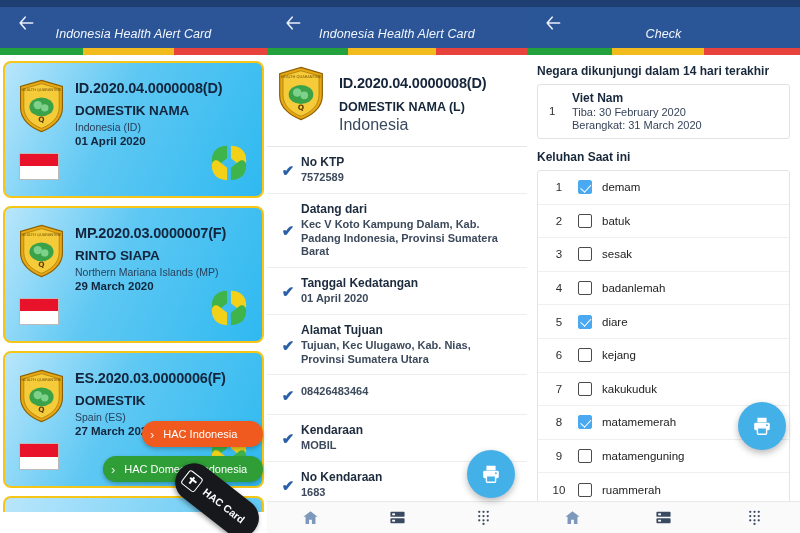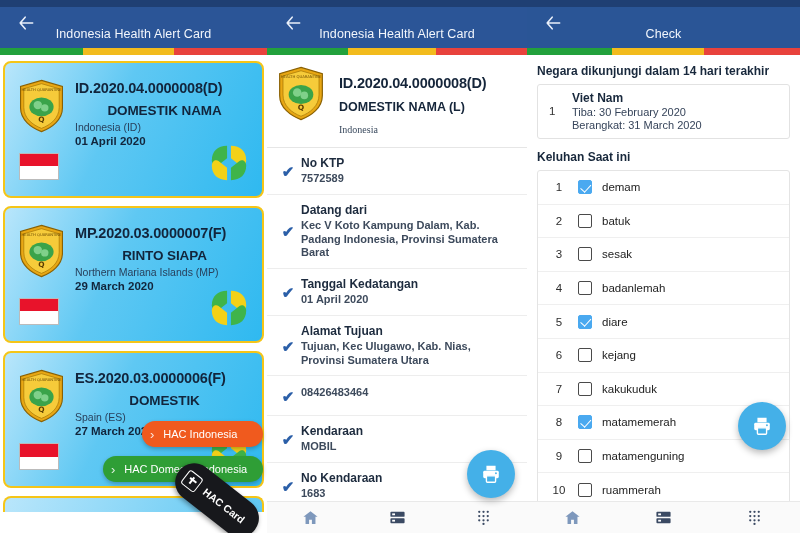--- a/index.html
+++ b/index.html
@@ -48,20 +48,21 @@
     display: flex; align-items: center; justify-content: center;
     color: #eaf0fa;
     font-size: 21px;
     line-height: 1;
   }
   .appbar-title {
     color: #f2f6fc;
     font-size: 12.5px;
     letter-spacing: .1px;
     padding-top: 13px;
+    font-style: italic;
   }
   .panel-3 .appbar-title { font-size: 12.5px; }
 
   .tricolor {
     height: 7px;
     display: flex;
     width: 100%;
   }
   .tricolor span { display: block; height: 100%; }
   .tc-green  { flex: 0 0 31%; }
@@ -108,21 +109,20 @@
     color: #12253c;
     letter-spacing: -.2px;
     white-space: nowrap;
   }
   .card-name {
     margin-top: 7px;
     font-size: 13.5px;
     font-weight: bold;
     color: #12253c;
     letter-spacing: -.1px;
-    text-align: center;
   }
   .card-country {
     margin-top: 3px;
     font-size: 10.5px;
     color: #28405c;
   }
   .card-date {
     margin-top: 2px;
     font-size: 11.5px;
     font-weight: bold;
@@ -193,21 +193,21 @@
     display: flex;
     align-items: flex-start;
     padding: 11px 8px 12px 10px;
     border-bottom: 1px solid #e6e6e6;
     background: #fff;
   }
   .detail-head .emblem { width: 48px; height: 55px; flex: 0 0 auto; }
   .detail-head .dh-text { margin-left: 14px; padding-top: 9px; }
   .dh-id { font-size: 14.5px; font-weight: bold; color: #15253a; letter-spacing: -.2px;}
   .dh-name { margin-top: 9px; font-size: 12.5px; font-weight: bold; color: #15253a; }
-  .dh-country { margin-top: 10px; font-size: 10px; color: #3a4a5e; font-family: Liberation Serif, serif; }
+  .dh-country { margin-top: 2px; font-size: 16px; color: #3a4a5e; }
 
   .detail-list { position: relative; }
   .detail-row {
     display: flex;
     align-items: flex-start;
     padding: 8px 10px 8px 8px;
     border-bottom: 1px solid #ededed;
     min-height: 40px;
   }
   .detail-row .check {

